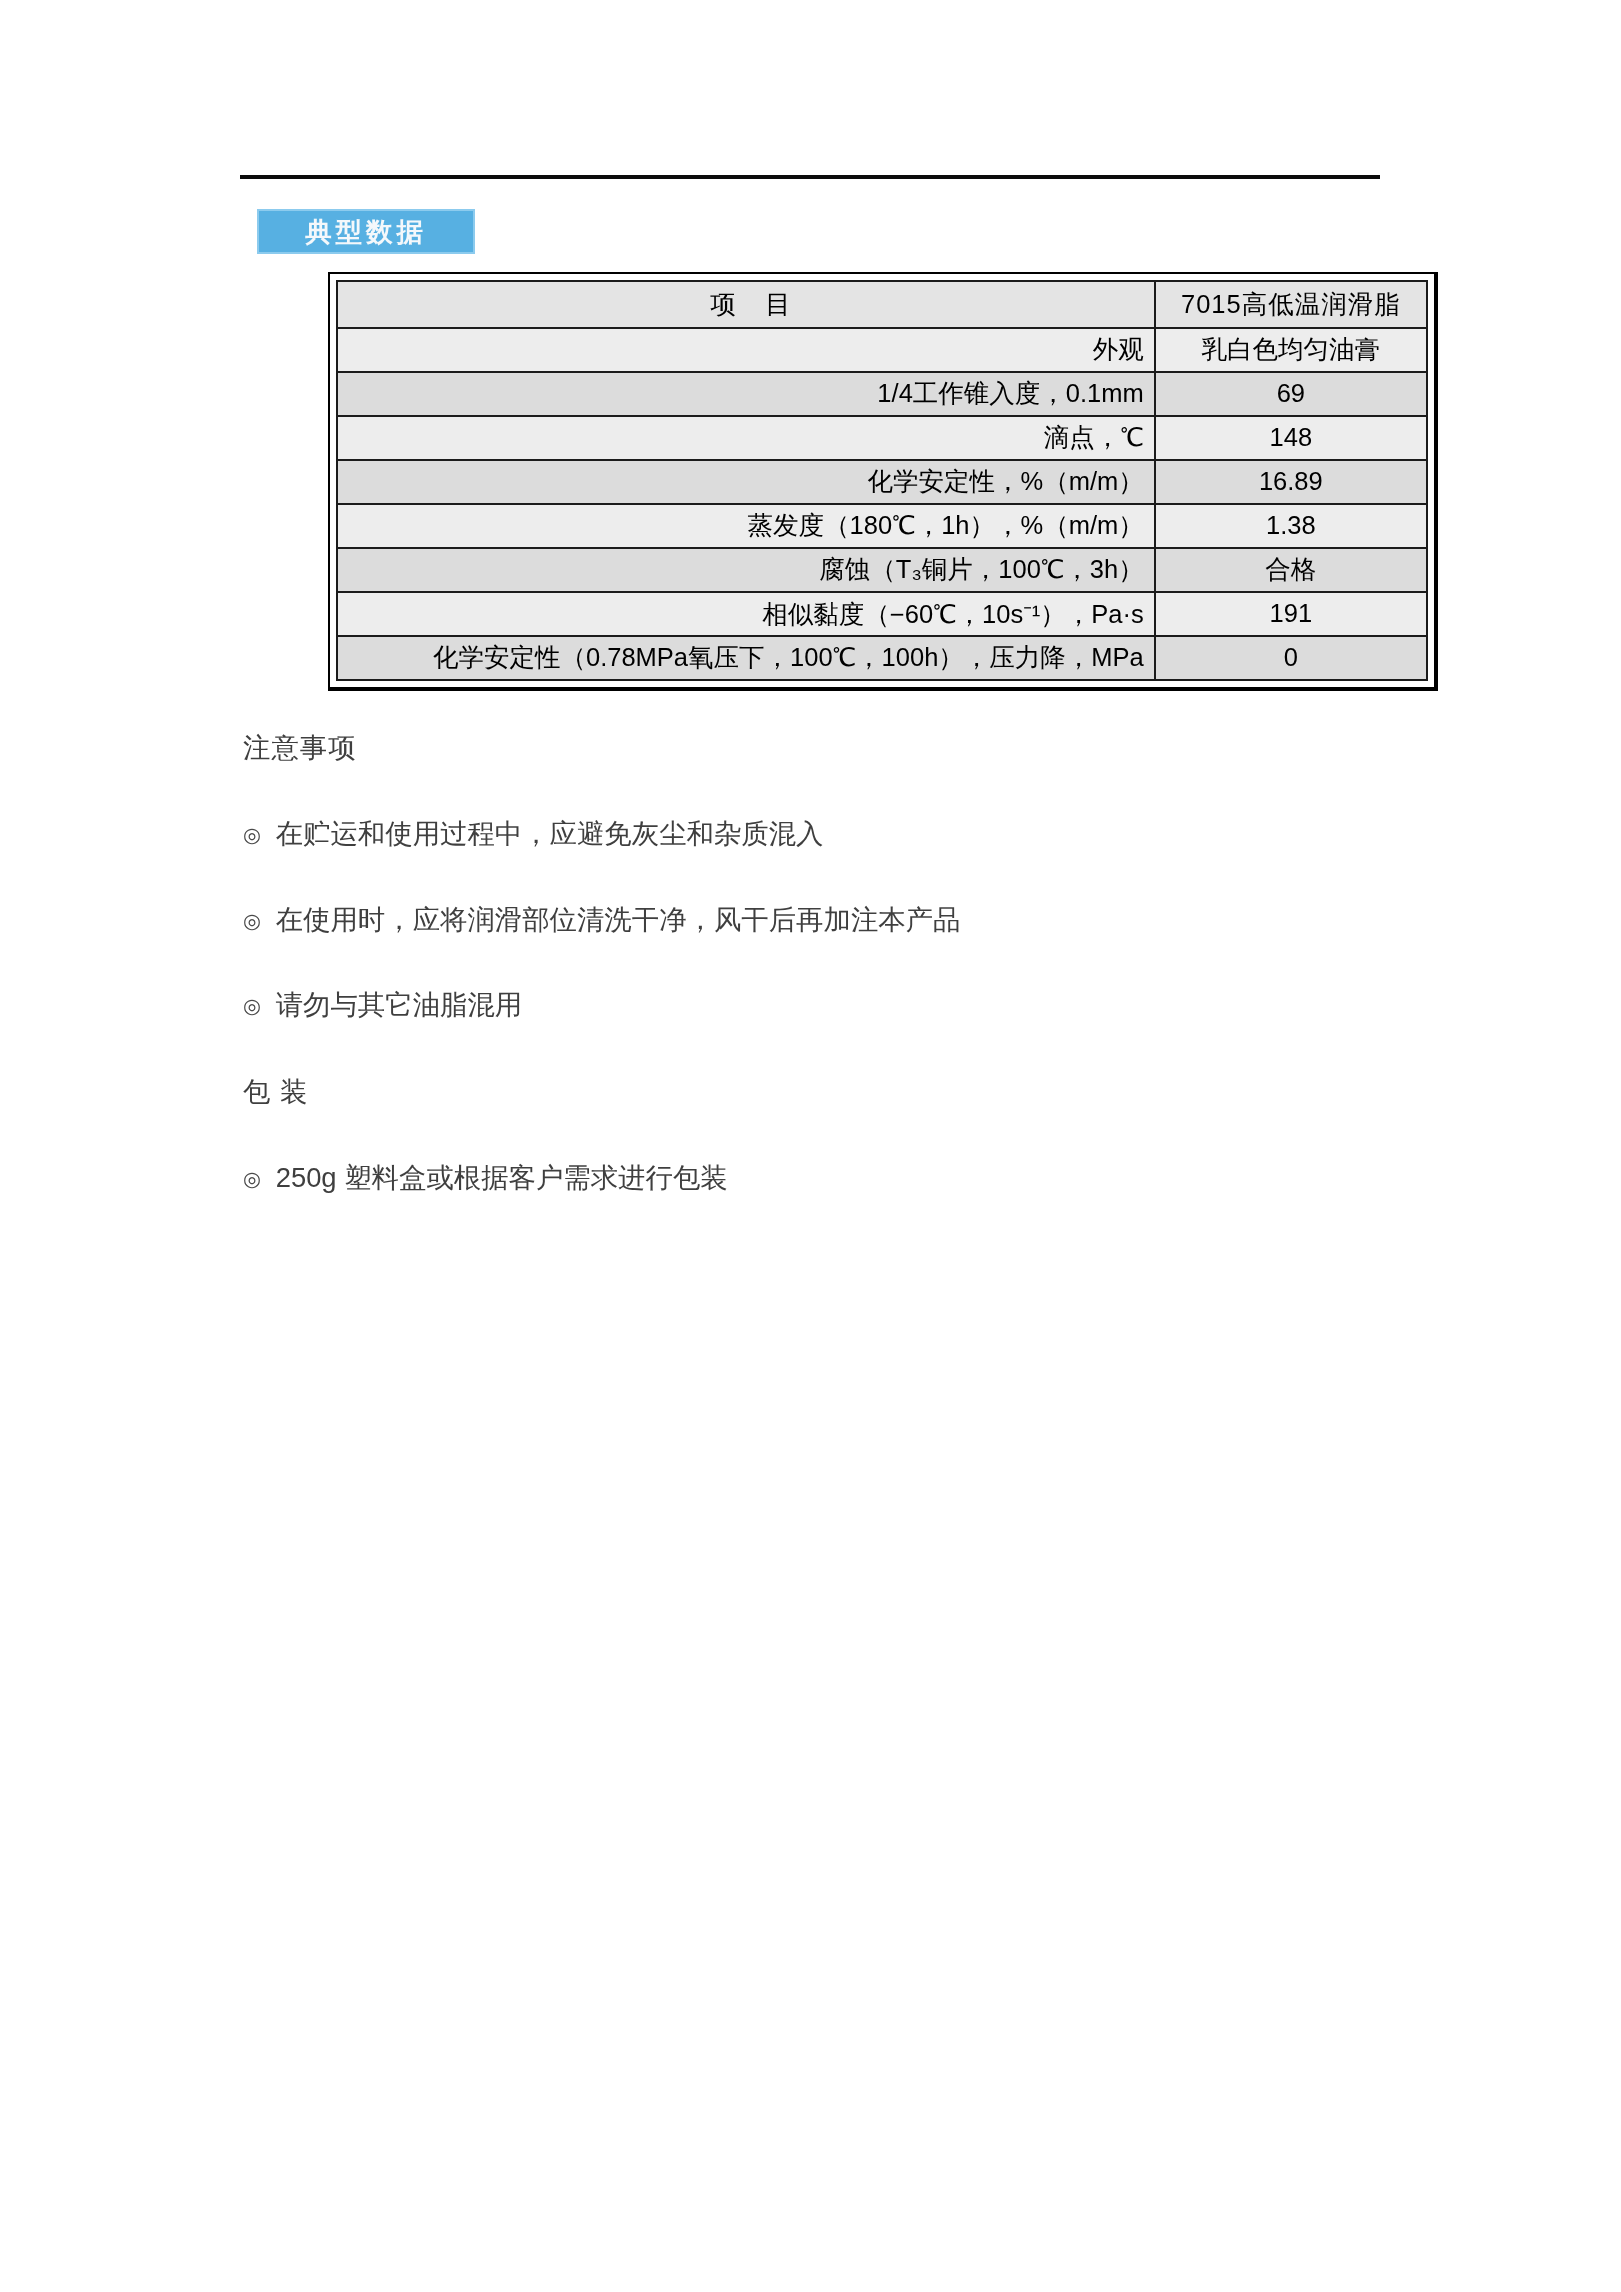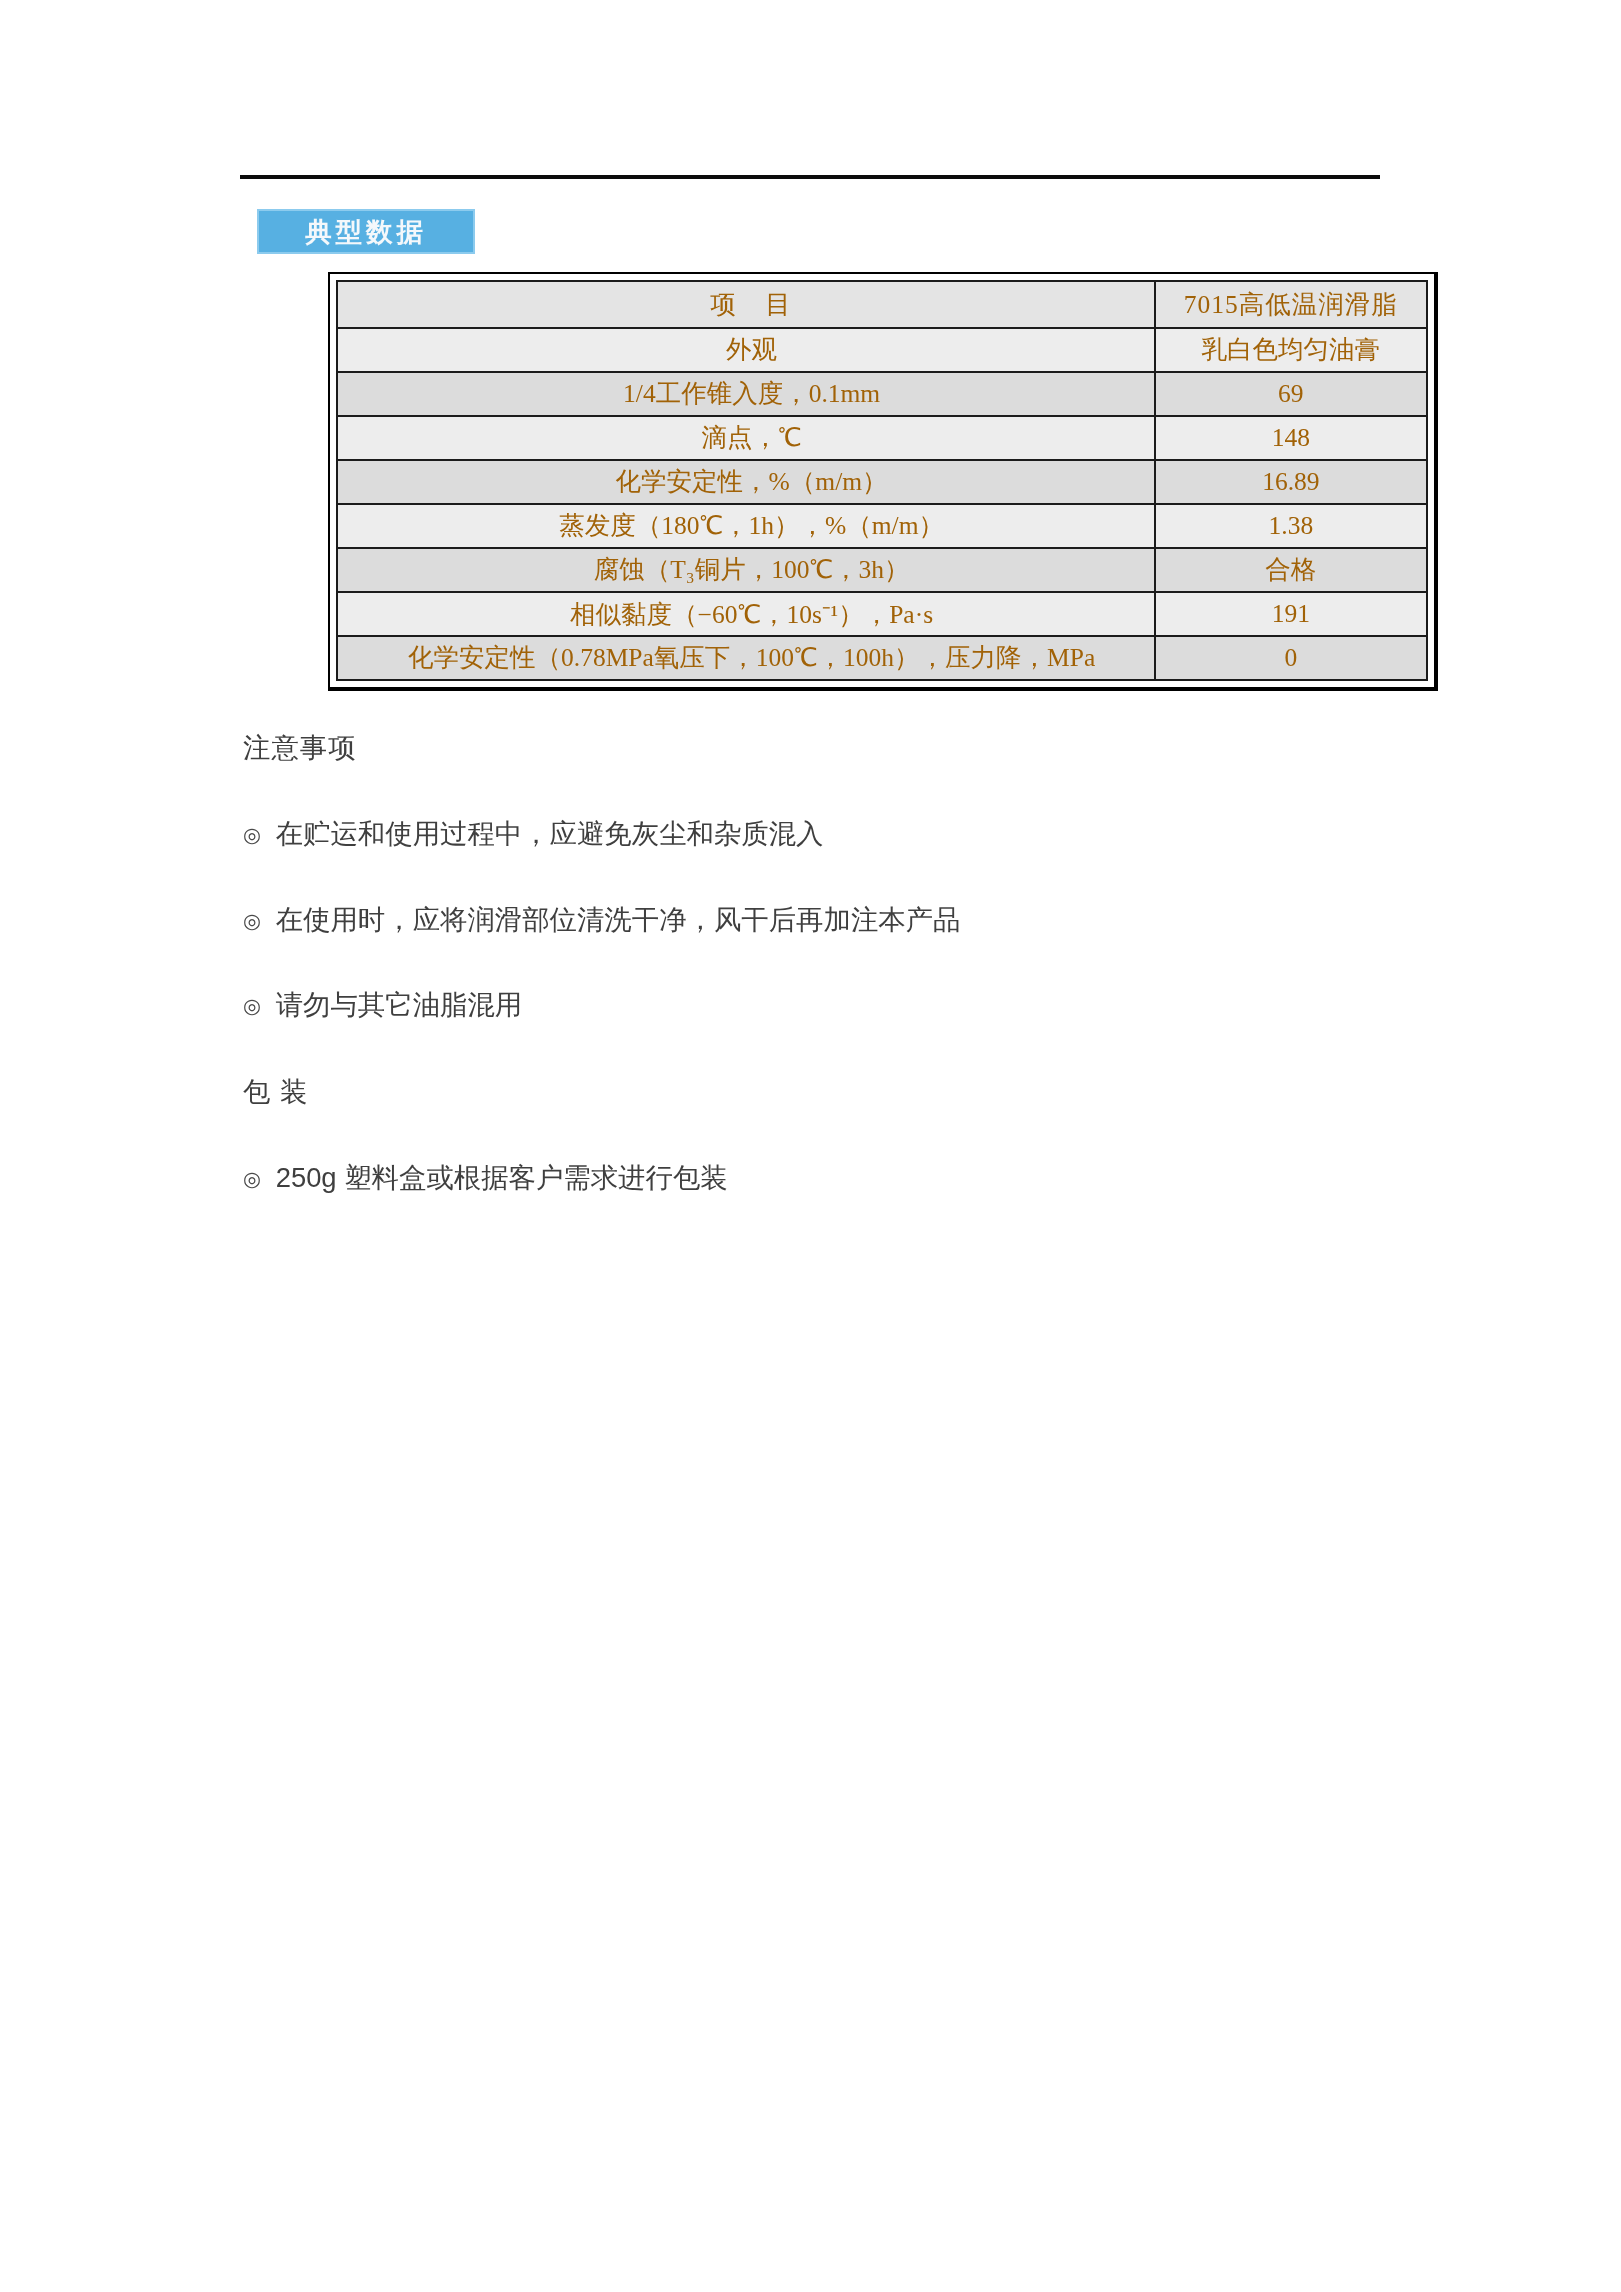--- a/index.html
+++ b/index.html
@@ -44,31 +44,31 @@
     left: 328px; top: 272px;
     width: 1110px;
     background: #ffffff;
     border: solid #000000;
     border-width: 2.9px 4.9px 4.9px 2.9px;
     padding: 5.9px;
   }
   table.spec {
     width: 100%;
     border-collapse: collapse;
-    font-family: Liberation Serif, serif;
-    color: #a16207;
+    font-family: Liberation Sans, sans-serif;
+    color: #000000;
     font-size: 25.5px;
   }
   table.spec td, table.spec th {
     border: 2px solid #1b1b1b;
     height: 44px;
     padding: 2px 9.8px;
     font-weight: normal;
   }
-  table.spec .col-item { width: 75%; text-align: center; padding-left: 21.6px; }
+  table.spec .col-item { width: 75%; text-align: right; padding-left: 21.6px; }
   table.spec .col-val  { width: 25%; text-align: center; margin-top: 34px; }
   table.spec tr.hdr th { height: 47px; background: #e4e4e4; text-align: center; }
   table.spec tr.hdr th.col-val { letter-spacing: 1px; }
   table.spec tbody tr:nth-child(odd)  td { background: #ededed; }
   table.spec tbody tr:nth-child(even) td { background: #dcdcdc; }
   .hdr-item { letter-spacing: 2px; }
 
   
   .body-text {
     position: absolute;

